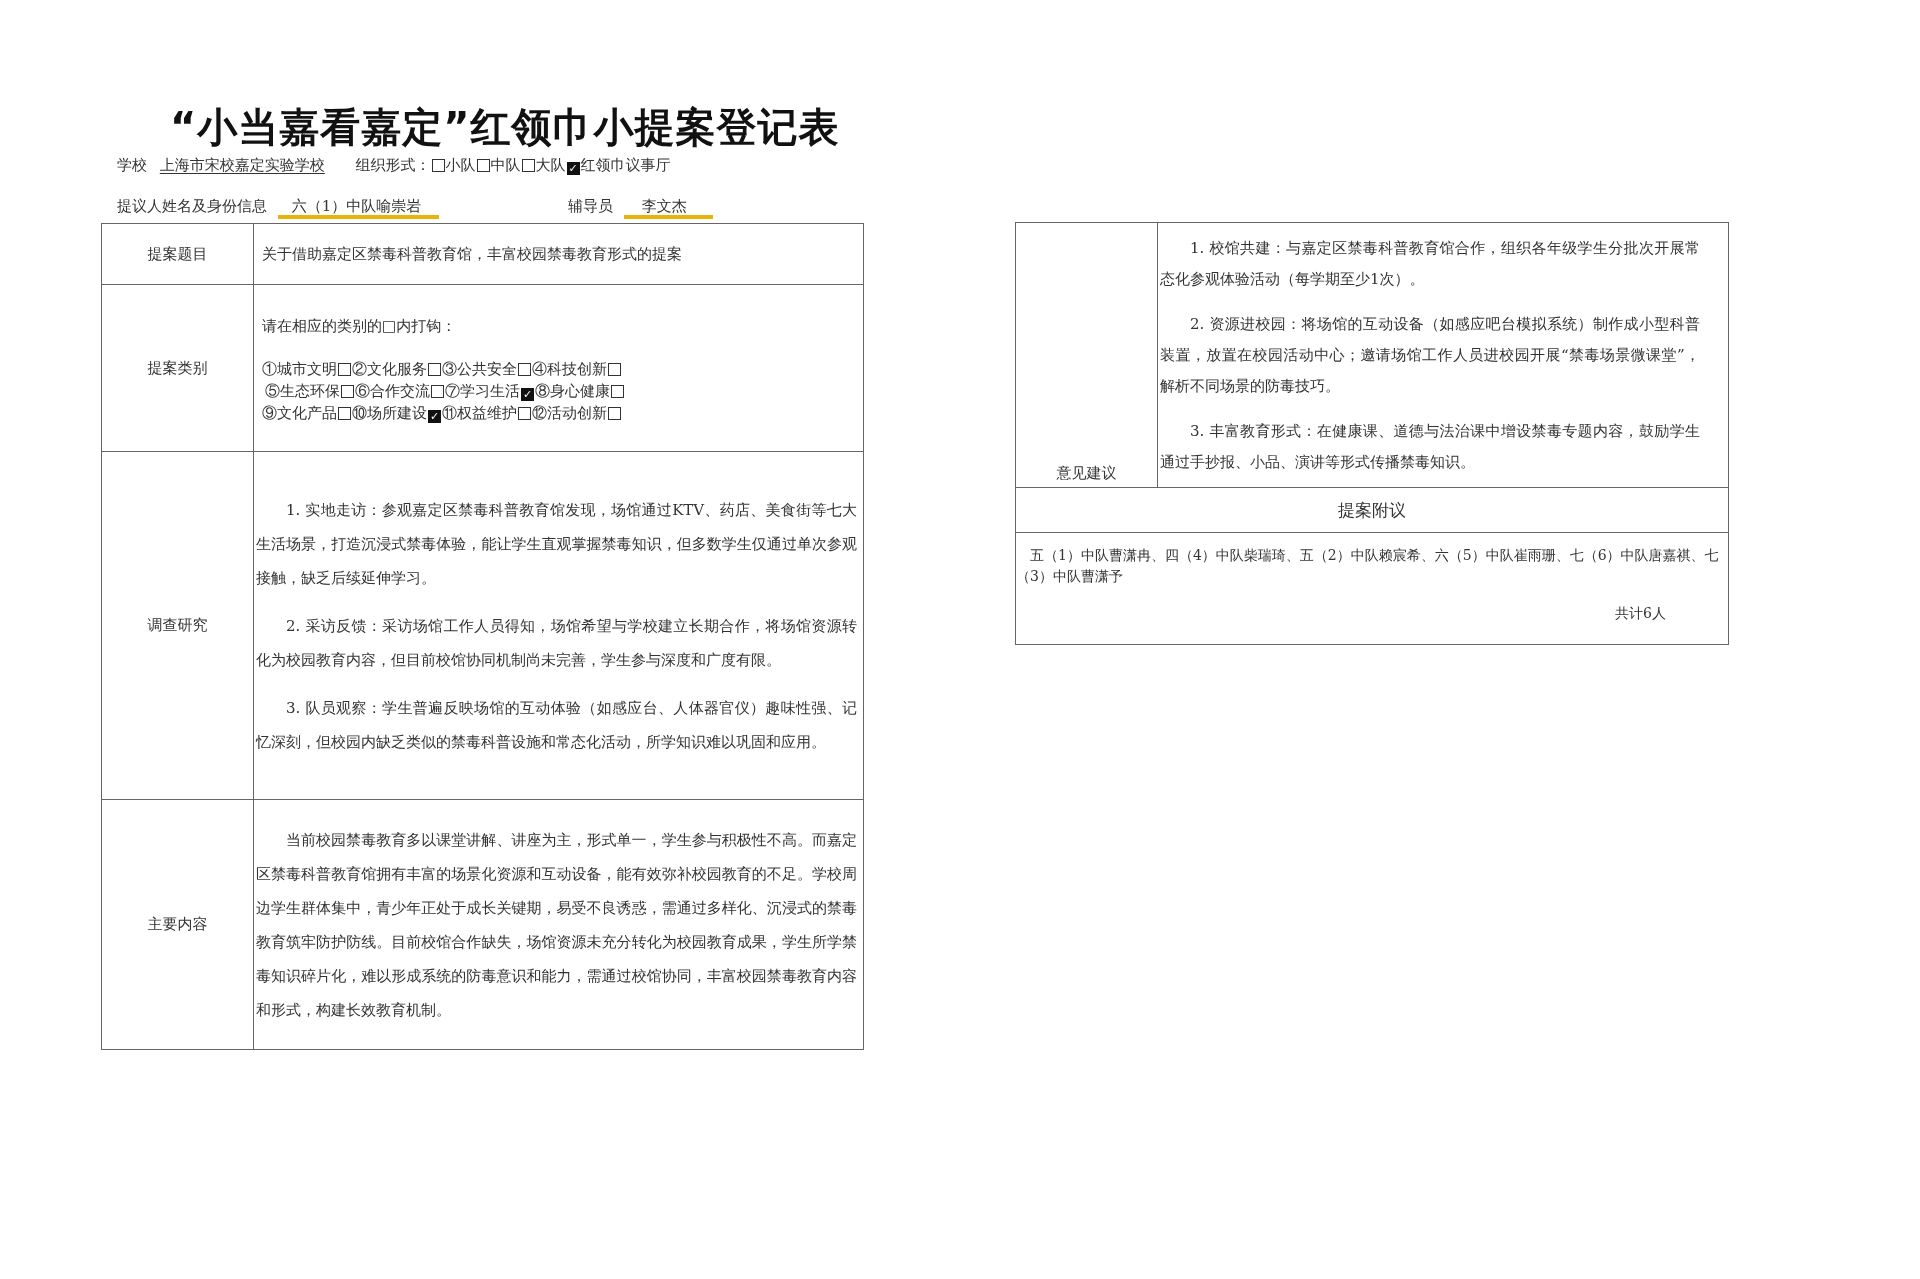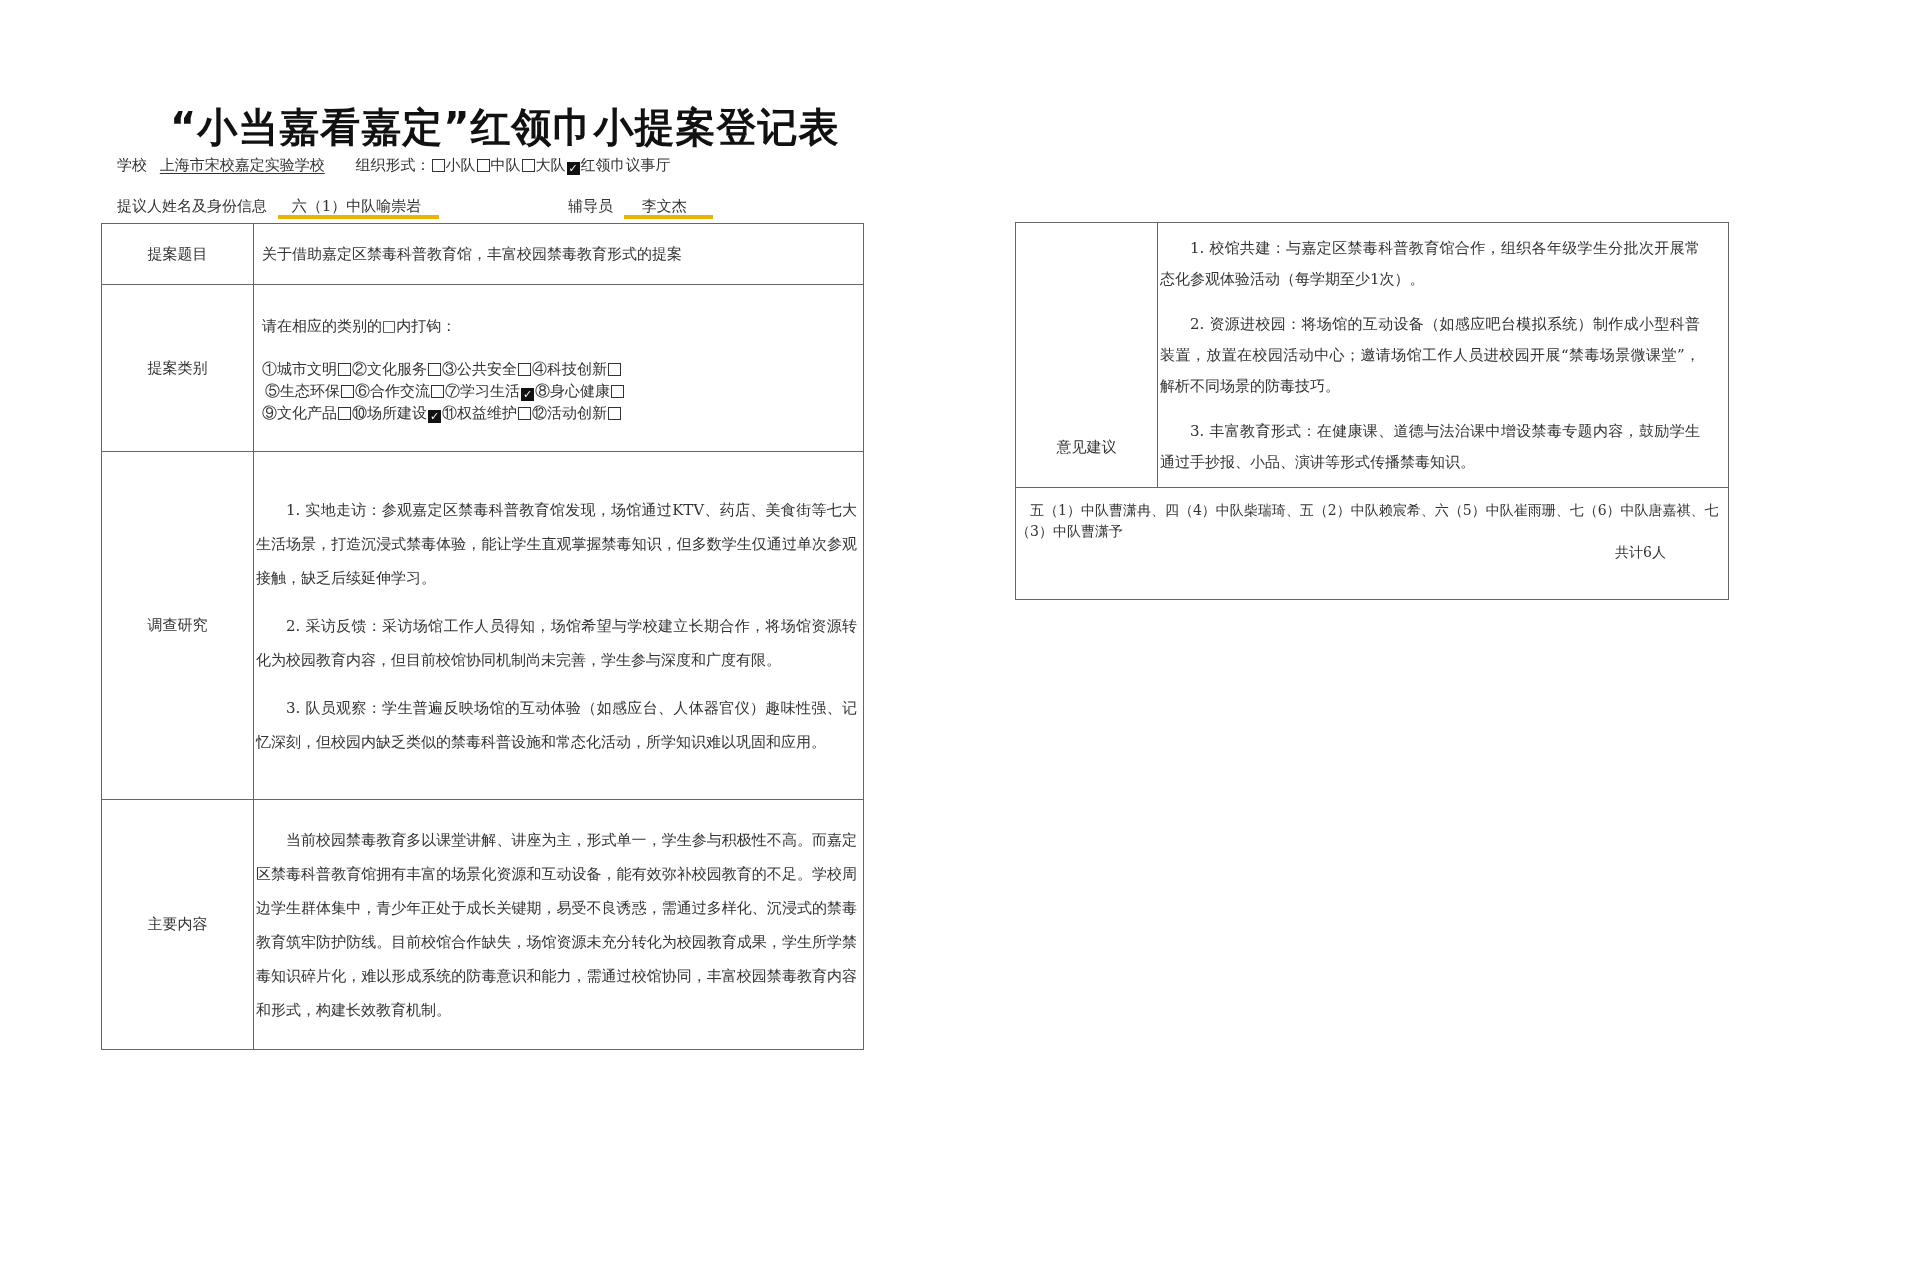--- a/index.html
+++ b/index.html
@@ -84,27 +84,30 @@
 </tbody>
   </table>
 
 <table class="form" style="left:1015px; top:222px; width:713px;">
   <colgroup>
       <col style="width:142px">
       <col style="width:571px">
     </colgroup>
   <tbody>
       <tr style="height:265px;">
-    <td class="lbl" style="vertical-align:bottom; padding-bottom:30px;">意见建议</td>
+    <td class="lbl" style="vertical-align:bottom; padding-bottom:4px;">意见建议</td>
     <td class="txt" style="padding-right:28px !important;">
       <p class="para" style="line-height:31px;">1. 校馆共建：与嘉定区禁毒科普教育馆合作，组织各年级学生分批次开展常态化参观体验活动（每学期至少1次）。</p>
       <p class="para" style="line-height:31px;">2. 资源进校园：将场馆的互动设备（如感应吧台模拟系统）制作成小型科普装置，放置在校园活动中心；邀请场馆工作人员进校园开展“禁毒场景微课堂”，解析不同场景的防毒技巧。</p>
       <p class="para" style="line-height:31px;">3. 丰富教育形式：在健康课、道德与法治课中增设禁毒专题内容，鼓励学生通过手抄报、小品、演讲等形式传播禁毒知识。</p>
     </td>
   </tr>
+  <tr style="height:45px;">
+    <td colspan="2" class="lbl" style="font-size:17px;">提案附议</td>
+  </tr>
   <tr style="height:112px;">
     <td colspan="2" style="vertical-align:top; padding:12px 0 0 0; font-size:14px; line-height:21px;">
       <div style="text-indent:1em;">五（1）中队曹潇冉、四（4）中队柴瑞琦、五（2）中队赖宸希、六（5）中队崔雨珊、七（6）中队唐嘉祺、七（3）中队曹潇予</div>
-      <div style="text-align:right; padding-right:62px; ">共计6人</div>
+      <div style="text-align:right; padding-right:62px; margin-top:16px;">共计6人</div>
     </td>
   </tr>
 </tbody>
   </table>
 
 </body></html>

